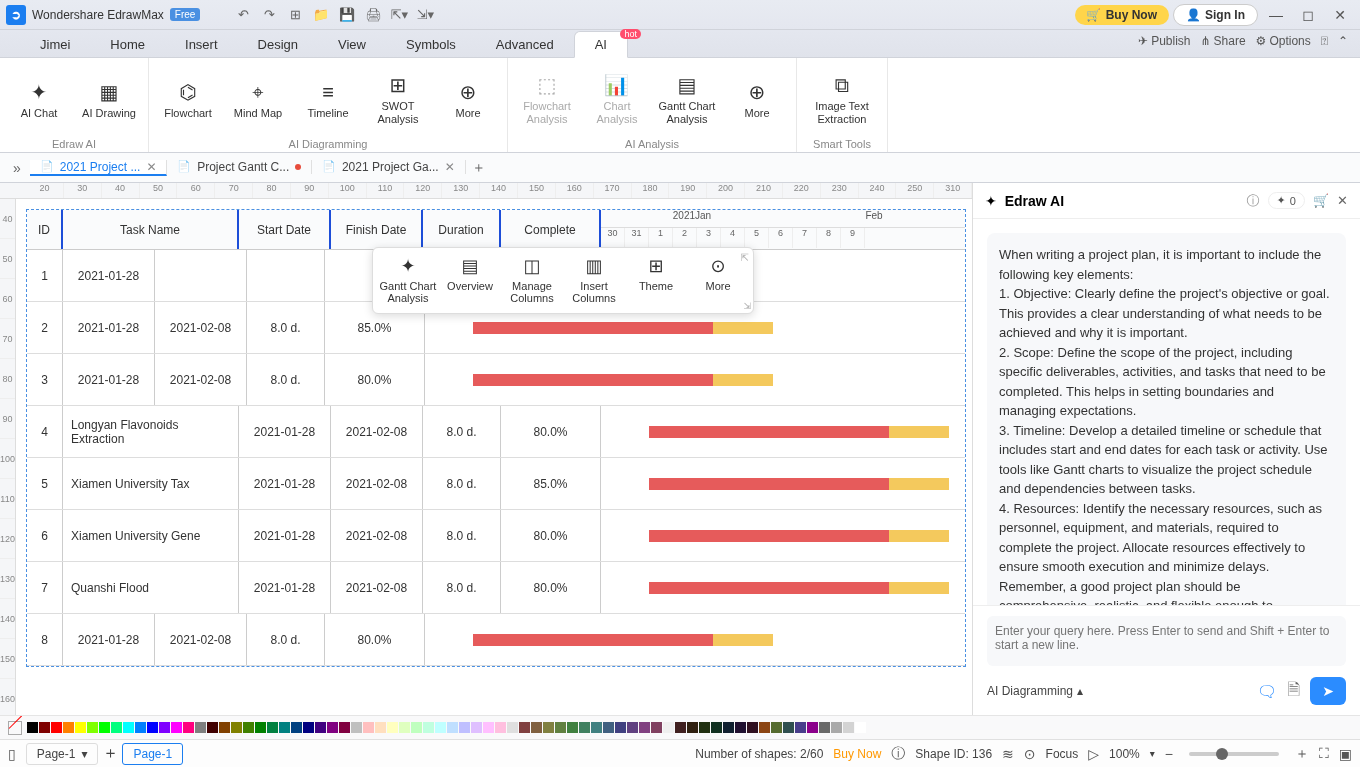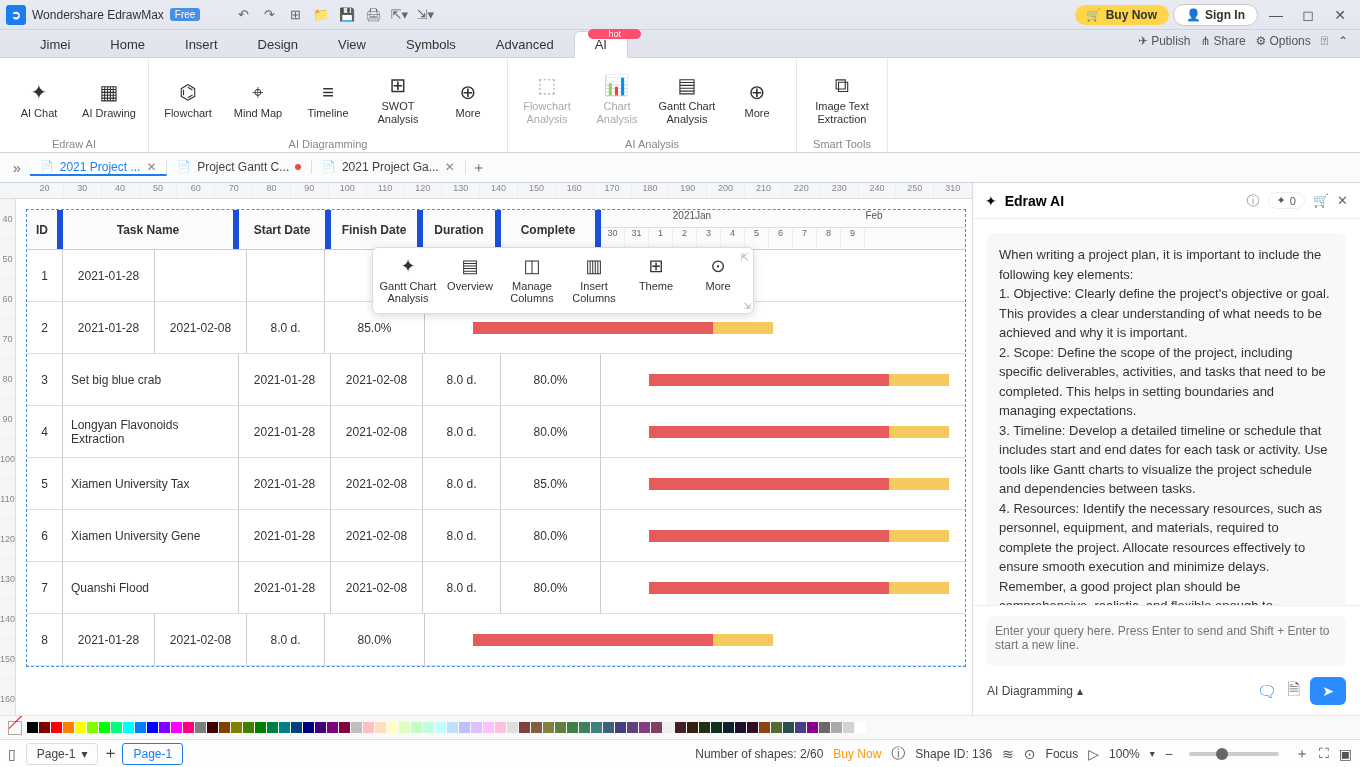--- a/index.html
+++ b/index.html
@@ -10,21 +10,21 @@
 .badge-free { background:#4a90e2;color:#fff;font-size:10px;padding:1px 5px;border-radius:3px; }
 .titlebar .spacer { width:30px; }
 .tb-ico { width:22px;height:22px;display:inline-flex;align-items:center;justify-content:center;color:#666;margin:0 2px;cursor:pointer;font-size:13px; }
 .titlebar .right { margin-left:auto; display:flex; align-items:center; gap:4px; }
 .buy-btn { background:#ffd54a;border-radius:14px;padding:3px 12px;font-size:12px;font-weight:bold;color:#333;cursor:pointer;display:flex;align-items:center;gap:4px; }
 .signin-btn { background:#fff;border:1px solid #ccc;border-radius:14px;padding:3px 12px;font-size:12px;font-weight:bold;color:#333;cursor:pointer;display:flex;align-items:center;gap:4px; }
 .win-btn { width:28px;height:28px;display:flex;align-items:center;justify-content:center;color:#555;cursor:pointer;font-size:14px; }
 .menubar { height:28px; display:flex; align-items:flex-end; padding:0 20px; gap:0; border-bottom:1px solid #d0d3da; background:linear-gradient(#e4e7ef,#e0e3eb); position:relative; }
 .menubar .menu-item { padding:5px 20px;font-size:13px;color:#333;cursor:pointer; }
 .menubar .menu-item.active { background:#fff;border-radius:6px 6px 0 0;border:1px solid #d0d3da;border-bottom:1px solid #fff;margin-bottom:-1px;position:relative; }
-.hot-badge { position:absolute;top:-3px;right:-14px;background:#ff4d6d;color:#fff;font-size:9px;padding:0 20px;border-radius:6px; }
+.hot-badge { position:absolute;top:-3px;right:-14px;background:#ff4d6d;color:#fff;font-size:9px;padding:0 4px;border-radius:6px; }
 .menubar .right-tools { position:absolute; right:12px; top:4px; display:flex; gap:10px; font-size:12px; color:#555; align-items:center; }
 .right-tools span { cursor:pointer; display:flex;align-items:center;gap:3px; }
 .ribbon { height:95px; background:#fff; display:flex; border-bottom:1px solid #d0d3da; }
 .ribbon-grp { display:flex; flex-direction:column; align-items:center; justify-content:space-between; padding:6px 10px 2px 10px; border-right:1px solid #e8e8e8; }
 .ribbon-grp .row { display:flex; gap:12px; flex:1; }
 .ribbon-btn { display:flex; flex-direction:column; align-items:center; justify-content:center; gap:3px; width:58px; cursor:pointer; text-align:center;font-size:11px;color:#333;line-height:1.15; }
 .ribbon-btn.disabled { color:#aaa; }
 .ribbon-btn .ico { font-size:20px; }
 .ribbon-grp .label { font-size:11px;color:#888;padding-top:2px; }
 .tabs-row { height:30px; display:flex; align-items:center; border-bottom:1px solid #d0d3da; background:#fafbfc; padding-left:4px;}
@@ -35,21 +35,21 @@
 .expand-ico { width:26px;display:flex;align-items:center;justify-content:center;color:#666;font-size:14px;cursor:pointer; }
 .main { display:flex; height:calc(767px - 30px - 28px - 95px - 30px - 24px - 28px); }
 .canvas-area { position:relative; flex:1; overflow:hidden; background:#fff; }
 .h-ruler { position:absolute;top:0;left:0;right:0;height:16px;background:#f5f6f8;border-bottom:1px solid #ddd;display:flex;font-size:9px;color:#888;padding-left:26px; }
 .h-ruler div { width:40px;text-align:center;border-right:1px solid #eee; }
 .v-ruler { position:absolute;top:16px;left:0;bottom:0;width:16px;background:#f5f6f8;border-right:1px solid #ddd;font-size:9px;color:#888; }
 .v-ruler div { height:40px;display:flex;align-items:center;justify-content:center;border-bottom:1px solid #eee; }
 .canvas { position:absolute; top:16px; left:16px; right:0; bottom:0; overflow:hidden; }
 .gantt-table { position:absolute;top:10px;left:10px;border:1px dashed #4a90e2; background:#fff;width:940px; }
 .gantt-header { display:flex;height:40px;border-bottom:1px solid #ccc;background:#fafbfc; }
-.gh { border-right:6px solid #1d4ed8;display:flex;align-items:center;justify-content:center;font-size:12px;color:#333;font-weight:bold; }
+.gh { border-right:2px solid #1d4ed8;display:flex;align-items:center;justify-content:center;font-size:12px;color:#333; }
 .gantt-timeline-header { display:flex; flex-direction:column; flex:1; }
 .gantt-months { display:flex; height:18px; border-bottom:1px solid #ddd; }
 .gantt-months div { flex:1;text-align:center;font-size:10px;color:#555; }
 .gantt-days { display:flex; height:20px; }
 .gantt-days div { width:24px;text-align:center;font-size:9px;color:#666;border-right:1px solid #eee; }
 .gantt-row { display:flex;height:52px;border-bottom:1px solid #ddd; }
 .gc { border-right:1px solid #ccc;display:flex;align-items:center;padding:0 8px;font-size:12px;color:#333; }
 .gc.center { justify-content:center; }
 .gantt-bar-cell { flex:1;position:relative;display:flex;align-items:center;padding-left:48px; }
 .gantt-bar { height:12px;background:#e65b5b;position:relative;width:240px; }
@@ -309,21 +309,20 @@
               <div class="gc center" style="width:78px">8.0 d.</div>
               <div class="gc center" style="width:100px">85.0%</div>
               <div class="gantt-bar-cell">
                 <div class="gantt-bar">
                   <div class="rem"></div>
                 </div>
               </div>
             </div>
             <div class="gantt-row">
               <div class="gc center" style="width:36px">3</div>
-              <div class="gc" style="width:176px">Set big blue crab</div>
               <div class="gc center" style="width:92px">2021-01-28</div>
               <div class="gc center" style="width:92px">2021-02-08</div>
               <div class="gc center" style="width:78px">8.0 d.</div>
               <div class="gc center" style="width:100px">80.0%</div>
               <div class="gantt-bar-cell">
                 <div class="gantt-bar">
                   <div class="rem"></div>
                 </div>
               </div>
             </div>

